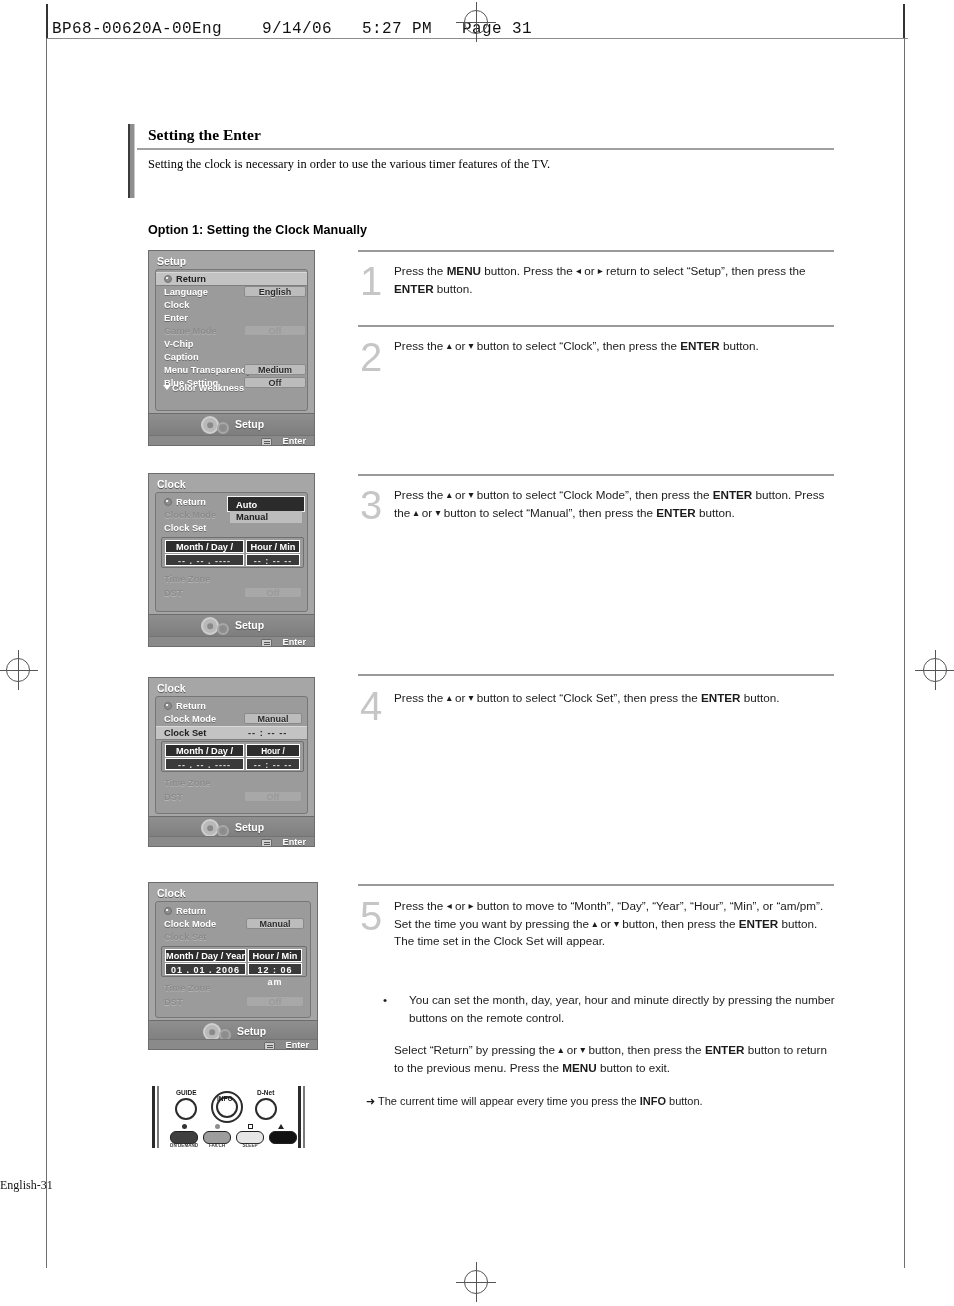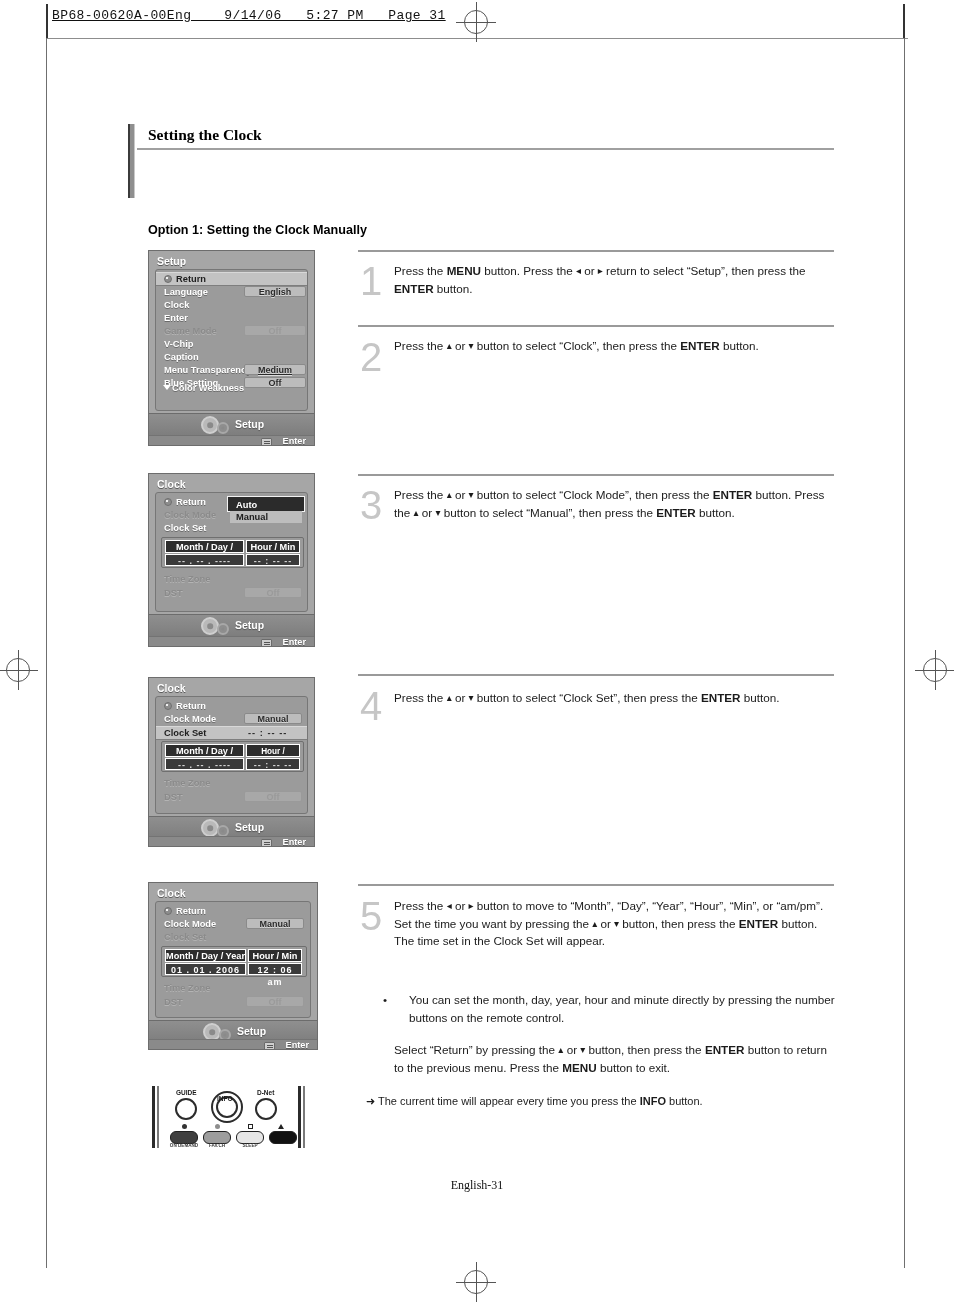--- a/index.html
+++ b/index.html
@@ -38,27 +38,26 @@
     position: absolute;
     top: 0; left: 19.5px;
     width: 1px; height: 40px;
     background: #555;
   }
 
   
   .doc-header {
     position: absolute;
     left: 52px;
-    top: 8px;
+    top: 20px;
     font-family: "Liberation Mono", "DejaVu Sans Mono", monospace;
-    font-size: 13px;
+    font-size: 16px;
     letter-spacing: 0.4px;
     color: #111;
     white-space: pre;
-    text-decoration: underline;
   }
   .header-rule-left {
     position: absolute;
     left: 46px; top: 4px;
     width: 2px; height: 34px;
     background: #333;
   }
   .header-rule-top {
     position: absolute;
     left: 46px; top: 38px;
@@ -496,21 +495,20 @@
     border-right: 3.5px solid transparent;
     border-bottom: 5px solid #222;
   }
 
   
   .page-footer {
     position: absolute;
     left: 0;
     top: 1178px;
     width: 954px;
-    text-align: center;
     font-family: "Liberation Serif", serif;
     font-size: 12px;
     color: #111;
   }
 </style>
 </head>
 <body>
 
 <div class="header-rule-left"></div>
 <div class="header-rule-right"></div>
@@ -535,23 +533,24 @@
     <div class="rv"></div>
     <div class="rc"></div>
 </div>
 <div class="reg-mark" style="left:456px; top:1262px;">
   <div class="rh"></div>
     <div class="rv"></div>
     <div class="rc"></div>
 </div>
 
 <div class="section-bar"></div>
-<div class="section-title">Setting the Clock</div>
+<div class="section-title">Setting the Enter</div>
 <div class="section-underline"></div>
 <div class="section-desc">
+  <div><span>Setting the clock is necessary in order to use the various timer features of the TV.</span></div>
 </div>
 <div class="option-title">Option 1: Setting the Clock Manually</div>
 
 <div class="step-sep" style="top:250px;"></div>
 <div class="step-sep" style="top:325px;"></div>
 <div class="step-sep" style="top:474px;"></div>
 <div class="step-sep" style="top:674px;"></div>
 <div class="step-sep" style="top:884px;"></div>
 
 <div class="step-num" style="left:360px; top:261px;">1</div>
@@ -615,21 +614,21 @@
       <span class="osd-val dim" style="left:88px; top:0px; width:62px;">Off</span>
     </div>
     <div class="osd-row" style="top:68px;">
       <span class="lbl">V-Chip</span>
     </div>
     <div class="osd-row" style="top:81px;">
       <span class="lbl">Caption</span>
     </div>
     <div class="osd-row" style="top:94px;">
       <span class="lbl">Menu Transparency</span>
-      <span class="osd-val" style="left:88px; top:0px; width:62px;text-decoration:underline;">Medium</span>
+      <span class="osd-val" style="left:88px; top:0px; width:62px;">Medium</span>
     </div>
     <div class="osd-row" style="top:107px;">
       <span class="lbl">Blue Setting</span>
       <span class="osd-val" style="left:88px; top:0px; width:62px;">Off</span>
     </div>
     <div class="osd-row" style="top:112px;">
       <span class="tri-down"></span>
       <span class="lbl" style="left:16px;">Color Weakness</span>
     </div>
   </div>

